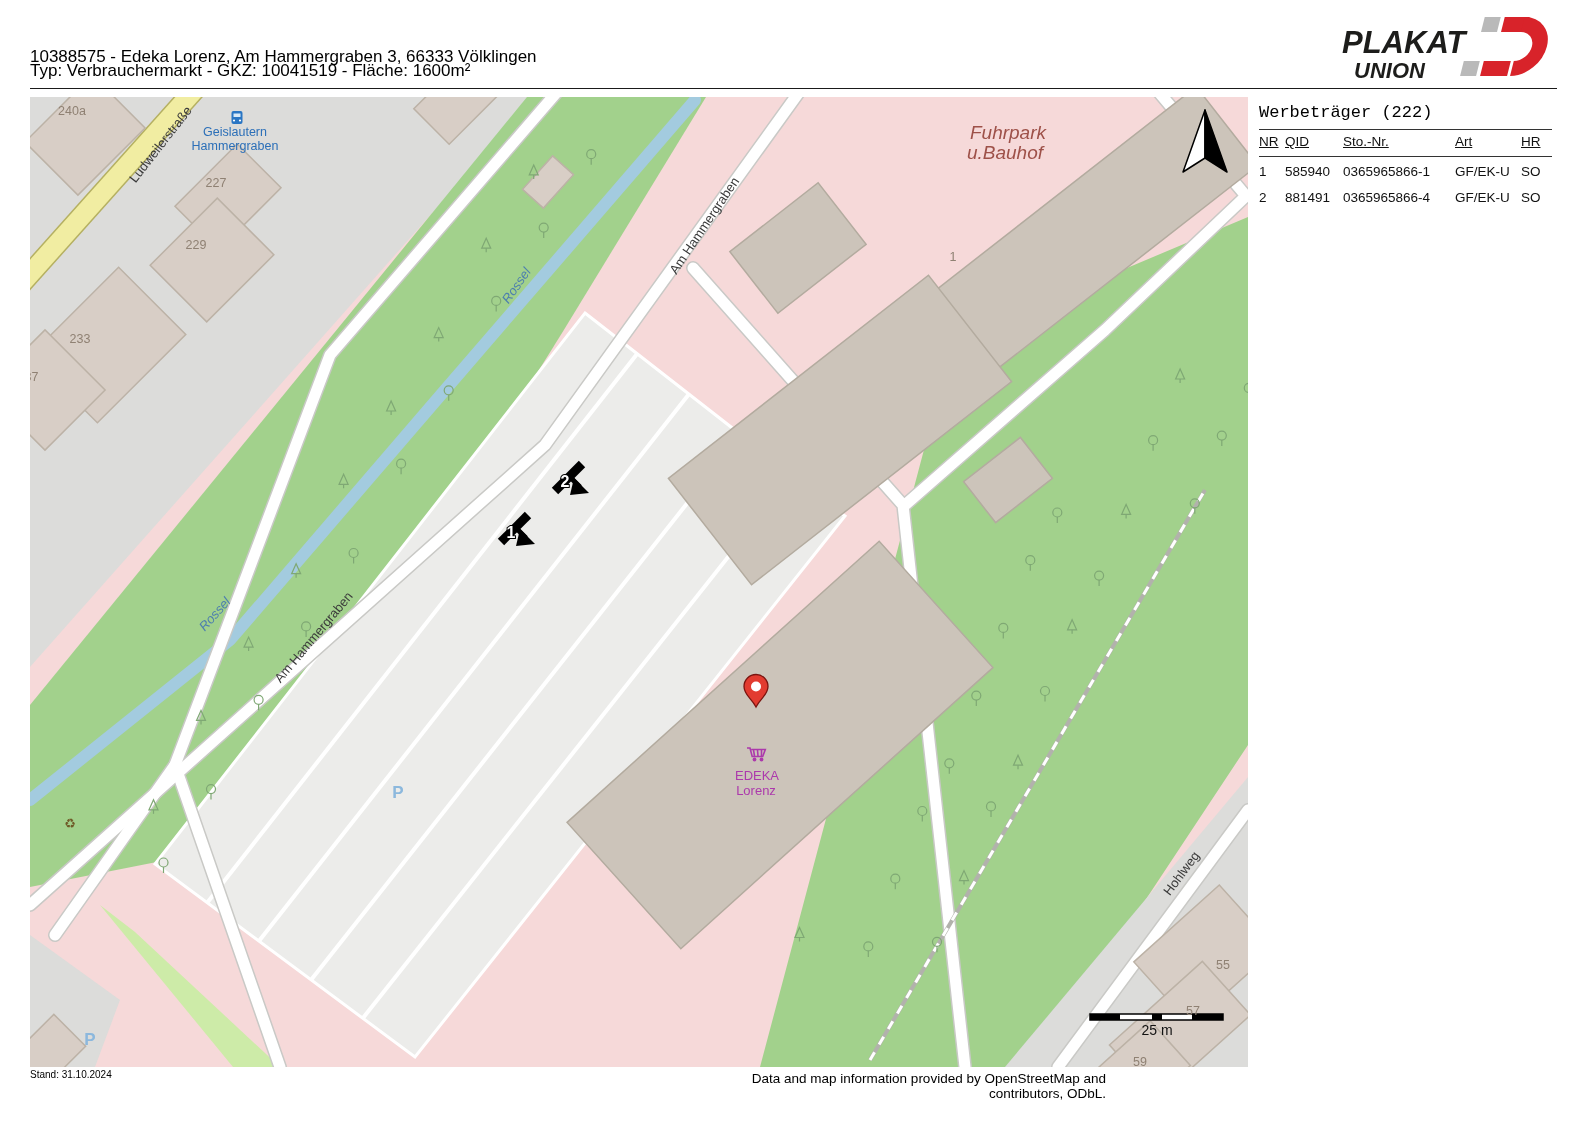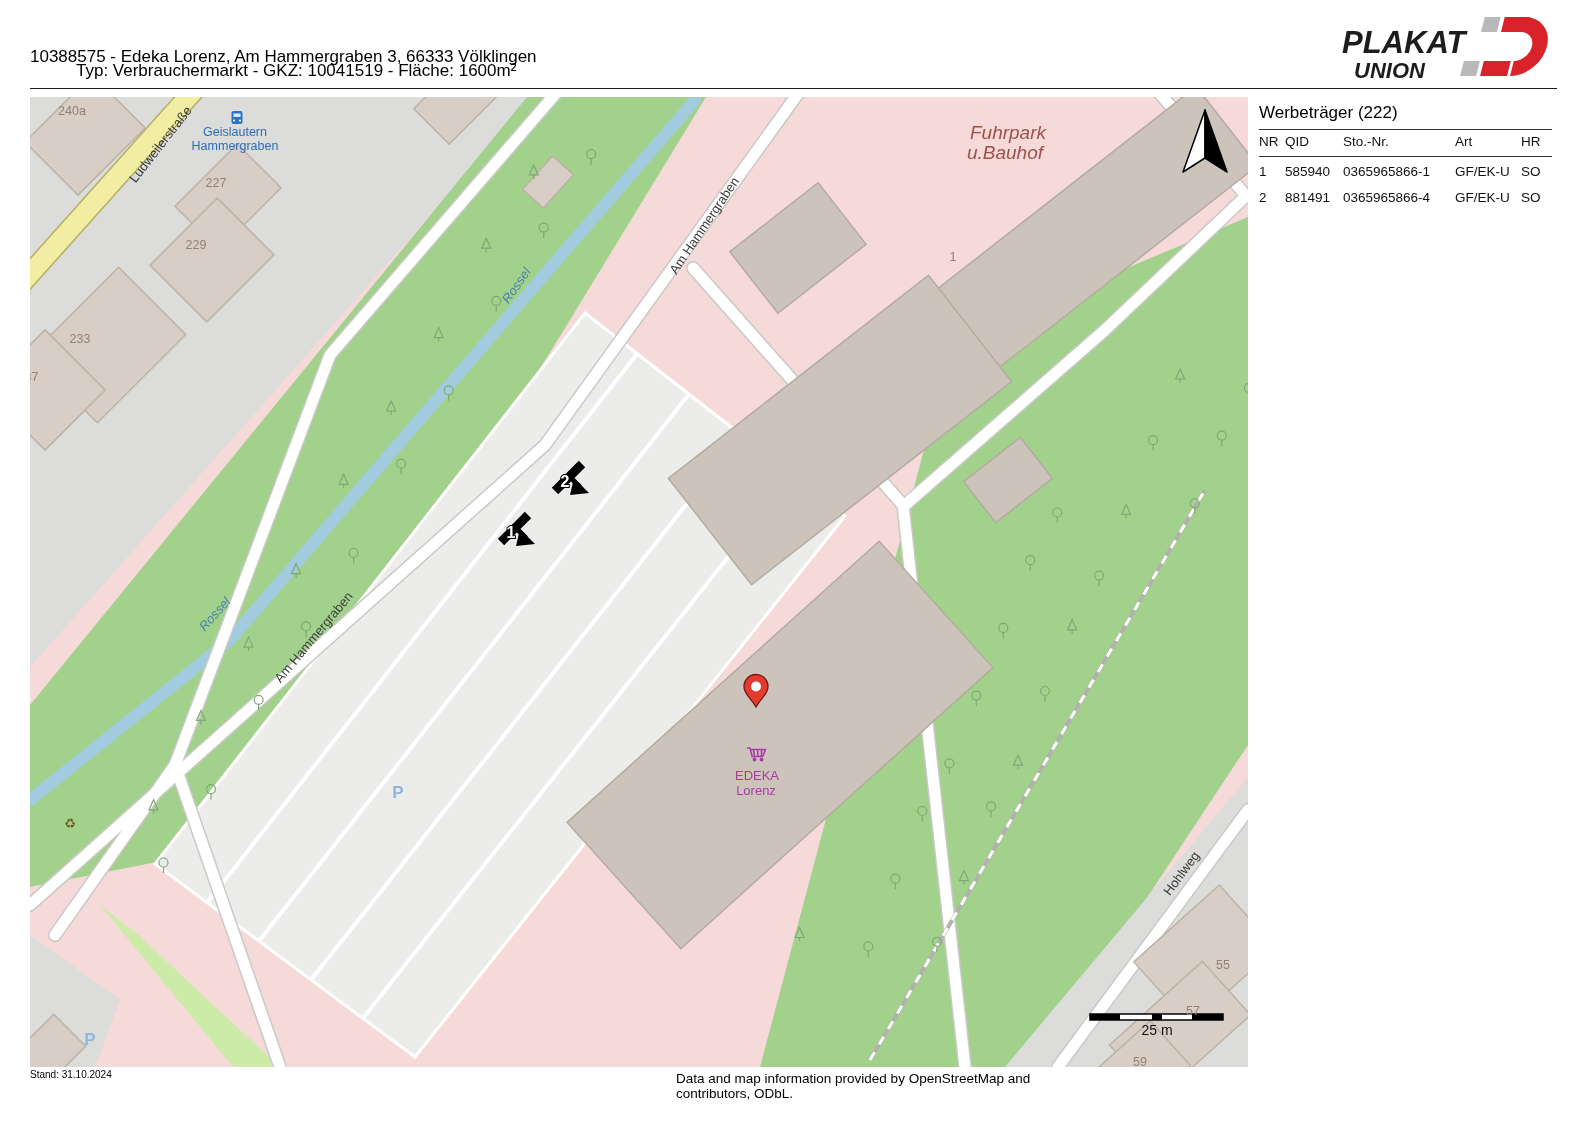--- a/index.html
+++ b/index.html
@@ -1,21 +1,21 @@
 <!DOCTYPE html>
 <html style="--c-land: #dcdcda; --c-retail: #f6d9d9; --c-forest: #a2d18c; --c-grass: #cdeba8; --c-water: #a3cbdf; --c-parking: #ececea; --c-road-casing: #c9c9c6; --c-yellow-road: #f1eda2; --c-yellow-casing: #b5b061; --c-building: #d8cec6; --c-building-stroke: #bcb2a6; --c-building2: #ccc4ba; --c-building2-stroke: #b3ab9f; --c-tree: #7fa874; --c-water-label: #4d7fae; --c-place-label: #9e5149; --c-bus-label: #2b6fb8; --c-shop-label: #ac39ac; --c-house-label: #8f8173; --c-parking-label: #8cb8dd; --c-pin: #e23b30;"><head>
 <meta charset="utf-8">
 <style>
   html,body{margin:0;padding:0;background:#fff;}
   body{font-family:"Liberation Sans",sans-serif;color:#111;}
   #page{position:relative;width:1587px;height:1123px;background:#fff;overflow:hidden;}
 
   
   .hdr-line1{position:absolute;left:30px;top:47px;font-size:17px;color:#000;white-space:nowrap;}
-  .hdr-line2{position:absolute;left:30px;top:61px;font-size:17px;color:#000;white-space:nowrap;margin-left:46px;}
+  .hdr-line2{position:absolute;left:30px;top:61px;font-size:17px;color:#000;white-space:nowrap;}
   .hdr-rule{position:absolute;left:30px;top:88px;width:1527px;height:0;border-top:1.5px solid #1a1a1a;}
   .logo{position:absolute;left:1340px;top:12px;width:212px;height:72px;}
 
   
   .map{position:absolute;left:30px;top:97px;width:1218px;height:970px;overflow:hidden;background:var(--c-land,#dcdcda);}
   svg{display:block;}
   #map-svg{font-family:"Liberation Sans",sans-serif;}
   #map-svg text{text-anchor:middle;}
   .a-land{fill:var(--c-land,#dcdcda);}
   .a-retail{fill:var(--c-retail,#f6d9d9);}
@@ -39,31 +39,31 @@
   .lbl-bus{font-size:12.5px;fill:var(--c-bus-label,#2b6fb8);}
   .lbl-shop{font-size:13px;fill:var(--c-shop-label,#ac39ac);}
   .lbl-house{font-size:12.5px;fill:var(--c-house-label,#8f8173);}
   .lbl-p{font-size:17px;font-weight:bold;fill:var(--c-parking-label,#8cb8dd);}
   .lbl-scale{font-size:14px;fill:#111;}
   .lbl-recycle{font-size:13px;fill:#6f5b28;}
   .bb-num{font-size:16px;font-weight:bold;fill:#fff;stroke:#000;stroke-width:2px;paint-order:stroke;}
 
   
   .panel{position:absolute;left:1248px;top:97px;width:339px;height:970px;background:#fff;}
-  .panel-title{position:absolute;left:11px;top:6px;font-size:17px;color:#000;}
+  .panel-title{position:absolute;left:11px;top:6px;font-size:17px;color:#000;font-family:Liberation Mono, monospace;}
   .p-rule1{position:absolute;left:11px;top:32px;width:293px;border-top:1.5px solid #333;}
   .p-rule2{position:absolute;left:11px;top:59px;width:293px;border-top:1.5px solid #333;}
   .p-grid{position:absolute;left:11px;width:300px;display:grid;grid-template-columns:26px 58px 112px 66px auto;font-size:13.5px;color:#111;white-space:nowrap;}
-  .p-head{top:37px;}
+  .p-head{top:37px;text-decoration:underline;}
   .p-row1{top:67px;}
   .p-row2{top:93px;}
 
   
   .ft-stand{position:absolute;left:30px;top:1069px;font-size:10px;color:#000;}
-  .ft-attrib{position:absolute;left:676px;top:1071px;width:430px;text-align:left;font-size:13.5px;color:#000;}
+  .ft-attrib{position:absolute;left:676px;top:1071px;width:430px;text-align:right;font-size:13.5px;color:#000;}
 </style>
 </head>
 <body>
 
 <div id="page">
 
   <div class="hdr-line1">10388575 - Edeka Lorenz, Am Hammergraben 3, 66333 Völklingen</div>
   <div class="hdr-line2">Typ: Verbrauchermarkt - GKZ: 10041519 - Fläche: 1600m²</div>
   <div class="hdr-rule"></div>
 

